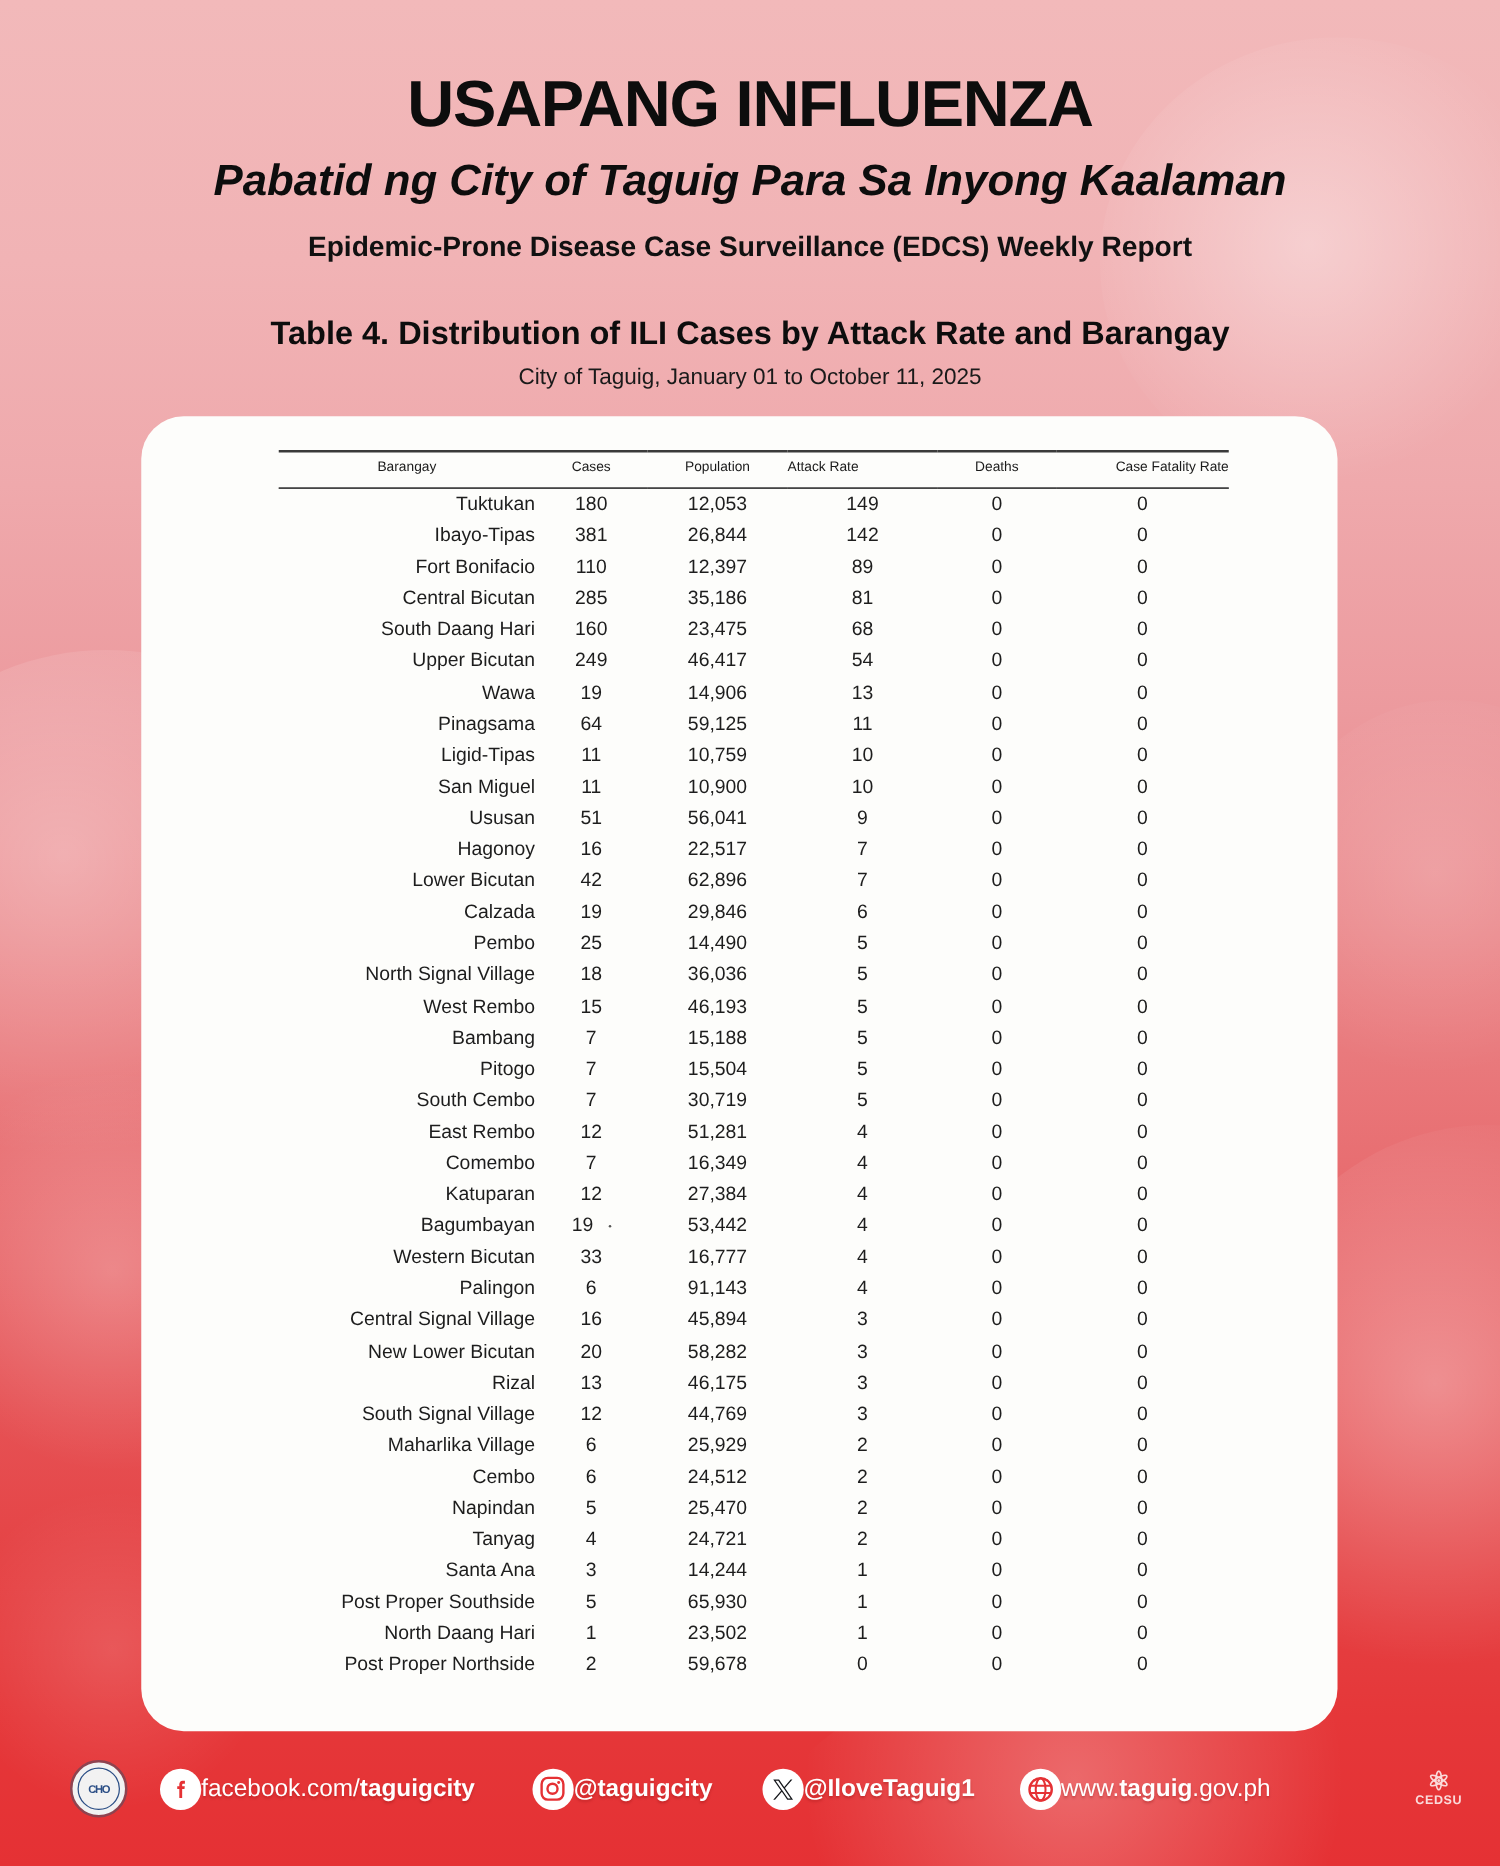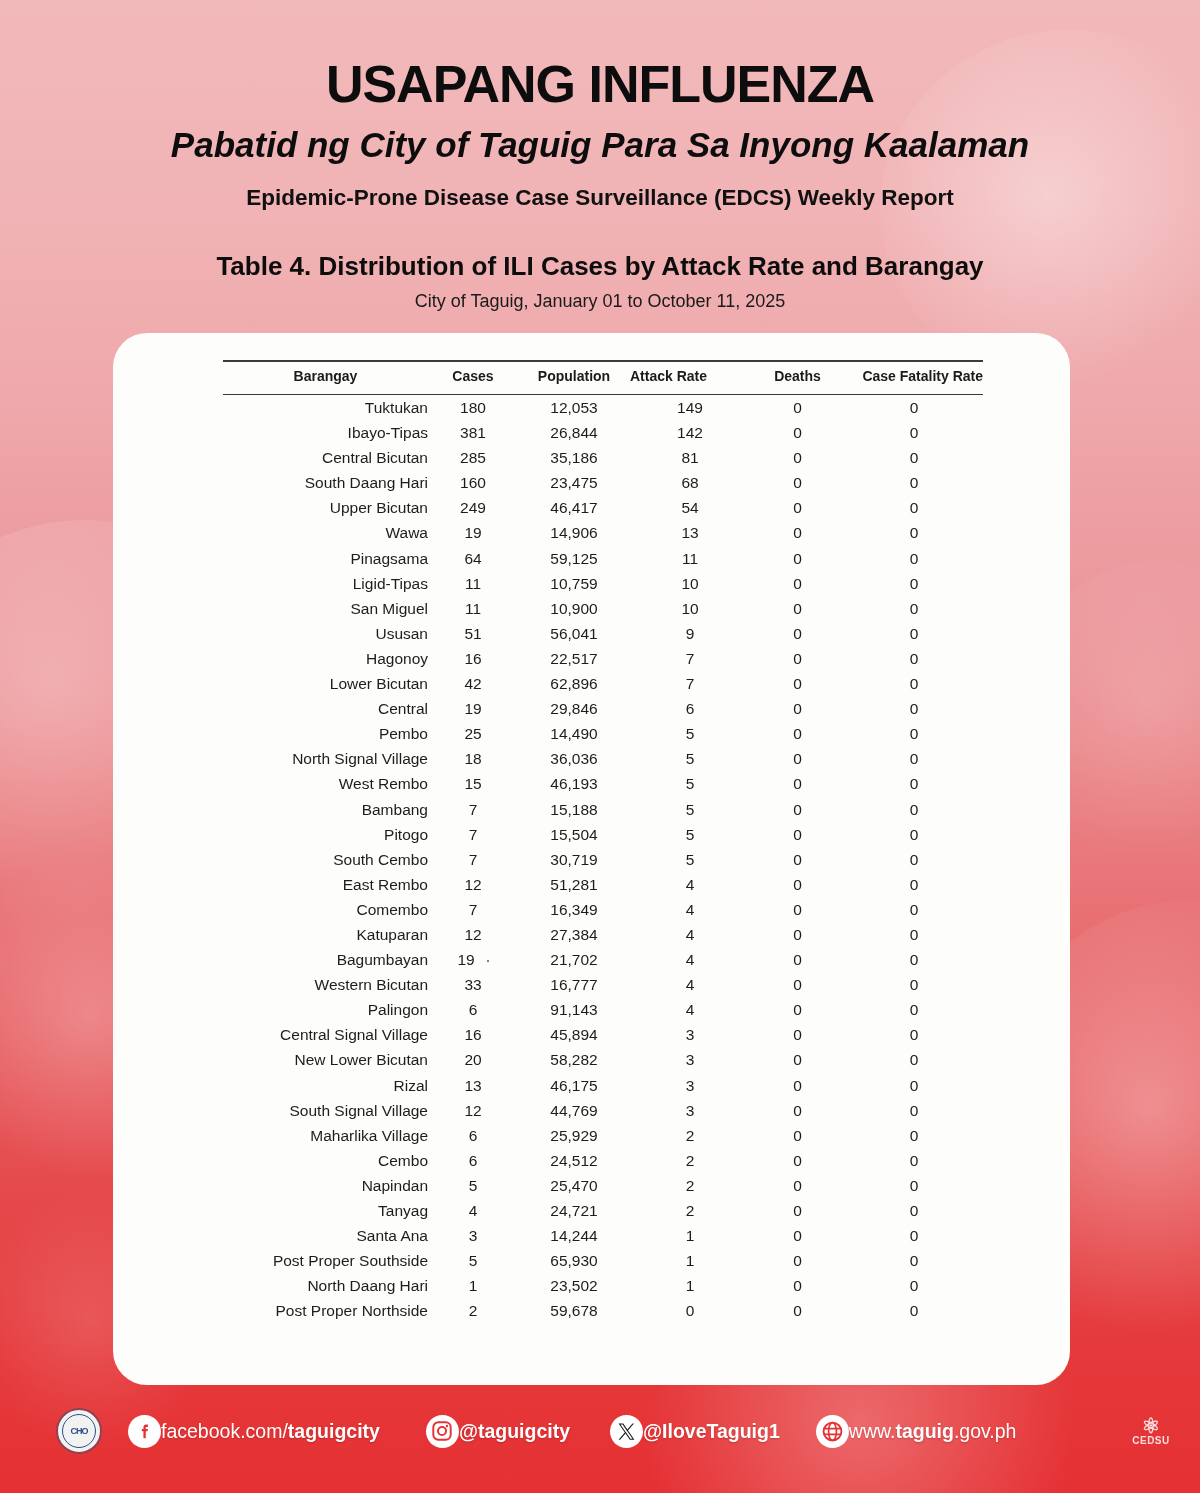--- a/index.html
+++ b/index.html
@@ -80,21 +80,21 @@
     background:#fdfdfb;
     border-radius:34px;
   }
 
   
   .tbl-wrap { position:absolute; left:110px; top:27px; width:760px; }
 
   table.edcs { width:100%; border-collapse:collapse; }
 
   table.edcs thead th {
-    font-size:14px; font-weight:bold; color:#1b1b1b;
+    font-size:11px; font-weight:normal; color:#1b1b1b;
     padding:6px 0 10px 0;
     border-top:2.5px solid #3a3a3a;
     border-bottom:1.6px solid #3a3a3a;
     white-space:nowrap;
   }
   table.edcs thead th.c-bgy  { width:205px; text-align:center; }
   table.edcs thead th.c-case { width:90px;  text-align:center; }
   table.edcs thead th.c-pop  { width:112px; text-align:center; }
   table.edcs thead th.c-ar   { width:120px; text-align:left; }
   table.edcs thead th.c-dth  { width:95px;  text-align:center; }
@@ -214,20 +214,28 @@
             </tr>
             <tr>
               <td class="bgy">Ibayo-Tipas</td>
               <td class="num">381</td>
               <td class="num">26,844</td>
               <td class="num">142</td>
               <td class="zero">0</td>
               <td class="zero">0</td>
             </tr>
             <tr>
+              <td class="bgy">Fort Bonifacio</td>
+              <td class="num">110</td>
+              <td class="num">12,397</td>
+              <td class="num">89</td>
+              <td class="zero">0</td>
+              <td class="zero">0</td>
+            </tr>
+            <tr>
               <td class="bgy">Central Bicutan</td>
               <td class="num">285</td>
               <td class="num">35,186</td>
               <td class="num">81</td>
               <td class="zero">0</td>
               <td class="zero">0</td>
             </tr>
             <tr>
               <td class="bgy">South Daang Hari</td>
               <td class="num">160</td>
@@ -294,21 +302,21 @@
             </tr>
             <tr>
               <td class="bgy">Lower Bicutan</td>
               <td class="num">42</td>
               <td class="num">62,896</td>
               <td class="num">7</td>
               <td class="zero">0</td>
               <td class="zero">0</td>
             </tr>
             <tr>
-              <td class="bgy">Central</td>
+              <td class="bgy">Calzada</td>
               <td class="num">19</td>
               <td class="num">29,846</td>
               <td class="num">6</td>
               <td class="zero">0</td>
               <td class="zero">0</td>
             </tr>
             <tr>
               <td class="bgy">Pembo</td>
               <td class="num">25</td>
               <td class="num">14,490</td>
@@ -376,21 +384,21 @@
               <td class="bgy">Katuparan</td>
               <td class="num">12</td>
               <td class="num">27,384</td>
               <td class="num">4</td>
               <td class="zero">0</td>
               <td class="zero">0</td>
             </tr>
             <tr>
               <td class="bgy">Bagumbayan</td>
               <td class="num">19<span class="speck"></span></td>
-              <td class="num">21,702</td>
+              <td class="num">53,442</td>
               <td class="num">4</td>
               <td class="zero">0</td>
               <td class="zero">0</td>
             </tr>
             <tr>
               <td class="bgy">Western Bicutan</td>
               <td class="num">33</td>
               <td class="num">16,777</td>
               <td class="num">4</td>
               <td class="zero">0</td>

